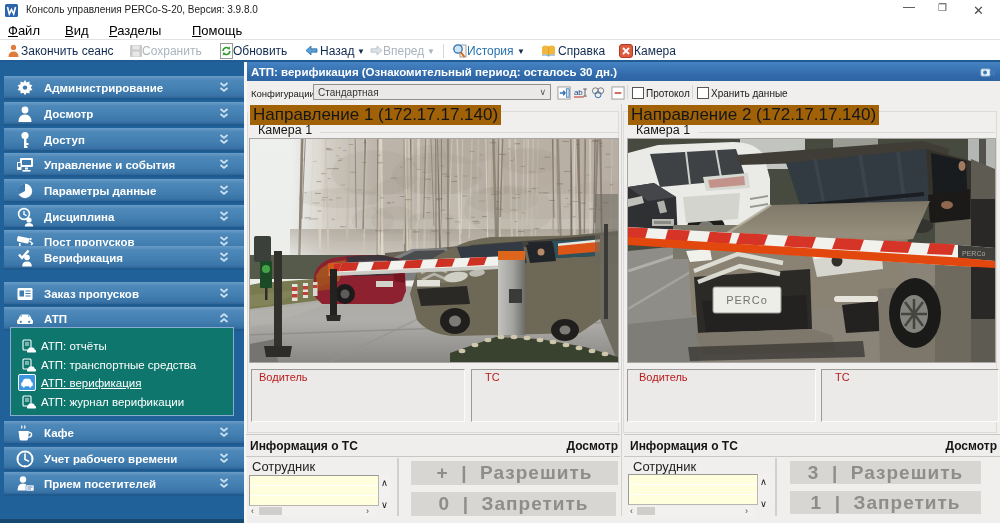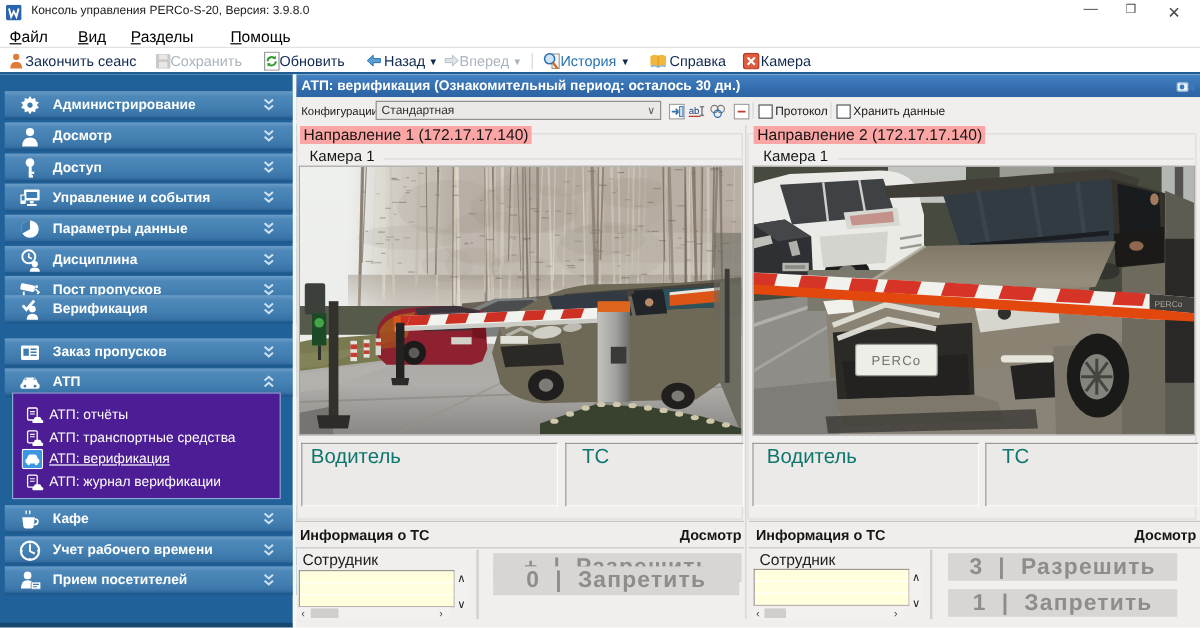--- a/index.html
+++ b/index.html
@@ -17,39 +17,39 @@
 .tbg{color:#aab4bd}
 .tbb{color:#2672ae}
 .tbsep{top:44px;width:1px;height:14px;background:#d8d8d8}
 #blueline{left:0;top:60px;width:1000px;height:2px;background:#205c93}
 
 #sidebar{left:0;top:62px;width:244px;height:461px;background:#21619a}
 .row{left:4px;width:252px;height:24px;background:linear-gradient(#6b9cc7,#4d88b9 18%,#4380b1 60%,#3a74a8 88%,#2f6699);border-bottom:2px solid #1f5a8e}
 .rowtx{left:40px;top:6px;font-size:11.5px;font-weight:bold;color:#fff;position:absolute}
 .rowic{left:10px;top:1px;position:absolute}
 .chev{left:214px;top:5px;position:absolute}
-#submenu{left:10px;width:224px;background:#4c1d95;border:1px solid #86add0}
+#submenu{left:10px;width:224px;background:#0f766e;border:1px solid #86add0}
 .sub{position:absolute;left:0;width:100%;height:19px}
 .subtx{left:28px;top:3px;font-size:11.5px;color:#fff;position:absolute}
 .subic{left:10px;top:1px;position:absolute}
 
 #content{left:247px;top:62px;width:753px;height:461px;background:#f0efed}
 #hdrbar{left:247px;top:62px;width:753px;height:19px;background:linear-gradient(#4583c3,#316aab 70%,#2d64a4)}
 #hdrtx{left:251px;top:66px;font-size:11.5px;font-weight:bold;color:#fff}
 #cfgrow{left:247px;top:81px;width:753px;height:22px;background:#f0efed}
 .cfgtx{top:88px;font-size:10px;color:#1a1a1a}
 #combo{left:313px;top:84px;width:238px;height:16px;background:#eae9e7;border:1px solid #8f8f8f;font-size:10px;color:#333;padding:2px 4px}
 .cfgic{top:86px}
 .cbx{top:87px;width:12px;height:12px;background:#fff;border:1px solid #555}
 
-.dirtx{top:105px;font-size:13px;color:#161616;background:#fca5a5;padding:0 3px}
+.dirtx{top:105px;font-size:17px;color:#161616;background:#a16207;padding:0 3px}
 .camtx{top:123px;font-size:12.5px;color:#161616}
 .fsline{height:1px;background:#dcdad7}
 .fieldbox{top:369px;height:53px;background:#ebeae8;border:1px solid #b9b6b2;border-top-color:#9c9a96;border-left-color:#9c9a96;border-bottom-color:#fbfbfa;border-right-color:#fbfbfa}
-.fieldtx{top:371px;font-size:17px;color:#0f766e}
+.fieldtx{top:371px;font-size:11px;color:#b91c1c}
 .infobar{top:434px;height:23px;border-top:1px solid #c9c7c4;border-bottom:1px solid #c9c7c4;background:#efeeec;font-size:12px;font-weight:bold;color:#151515}
 .sotr{top:459px;font-size:13px;color:#1d1d1d}
 .ylist{background:#ffffde;border:1px solid #b9b6b2;border-top-color:#9c9a96;border-left-color:#9c9a96}
 .bigbtn{background:#d8d6d3;color:#8e8d8b;font-weight:bold;font-size:19px;text-align:center;letter-spacing:1px}
 .vline{width:2px;background:#d2d0cd}
 .sb{background:#f2f1ef;color:#222;font-size:9.5px;text-align:center;line-height:1}
 </style></head>
 <body>
 <div class="abs" id="titlebar"></div>
 <svg class="abs" id="title-ic" viewBox="0 0 13 13">
@@ -834,21 +834,21 @@
 <div class="abs sb" style="left:379px;top:475px;width:11px;height:31px">
     <div style="margin-top:3px">∧</div>
     <div style="margin-top:12px">∨</div>
   </div>
 <div class="abs sb" style="left:249px;top:506px;width:126px;height:10px"></div>
 <div class="abs" style="left:259px;top:507px;width:23px;height:8px;background:#cfcecb"></div>
 <div class="abs" style="left:251px;top:506px;font-size:9px;color:#444">‹</div>
 <div class="abs" style="left:366px;top:506px;font-size:9px;color:#444">›</div>
 <div class="abs vline" style="left:397px;top:458px;height:58px"></div>
 <div class="abs bigbtn" style="left:411px;top:461px;width:207px;height:24px;line-height:24px">+&nbsp; | &nbsp;Разрешить</div>
-<div class="abs bigbtn" style="left:411px;top:472px;width:205px;height:24px;line-height:24px">0&nbsp; | &nbsp;Запретить</div>
+<div class="abs bigbtn" style="left:411px;top:492px;width:205px;height:24px;line-height:24px">0&nbsp; | &nbsp;Запретить</div>
 
 <div class="abs sotr" style="left:633px">Сотрудник</div>
 <div class="abs ylist" style="left:628px;top:474px;width:130px;height:31px"></div>
 <div class="abs fsline" style="left:629px;top:484px;width:128px;background:#ffffff"></div>
 <div class="abs fsline" style="left:629px;top:494px;width:128px;background:#ffffff"></div>
 <div class="abs sb" style="left:758px;top:474px;width:11px;height:31px">
     <div style="margin-top:3px">∧</div>
     <div style="margin-top:12px">∨</div>
   </div>
 <div class="abs sb" style="left:628px;top:506px;width:126px;height:10px"></div>

